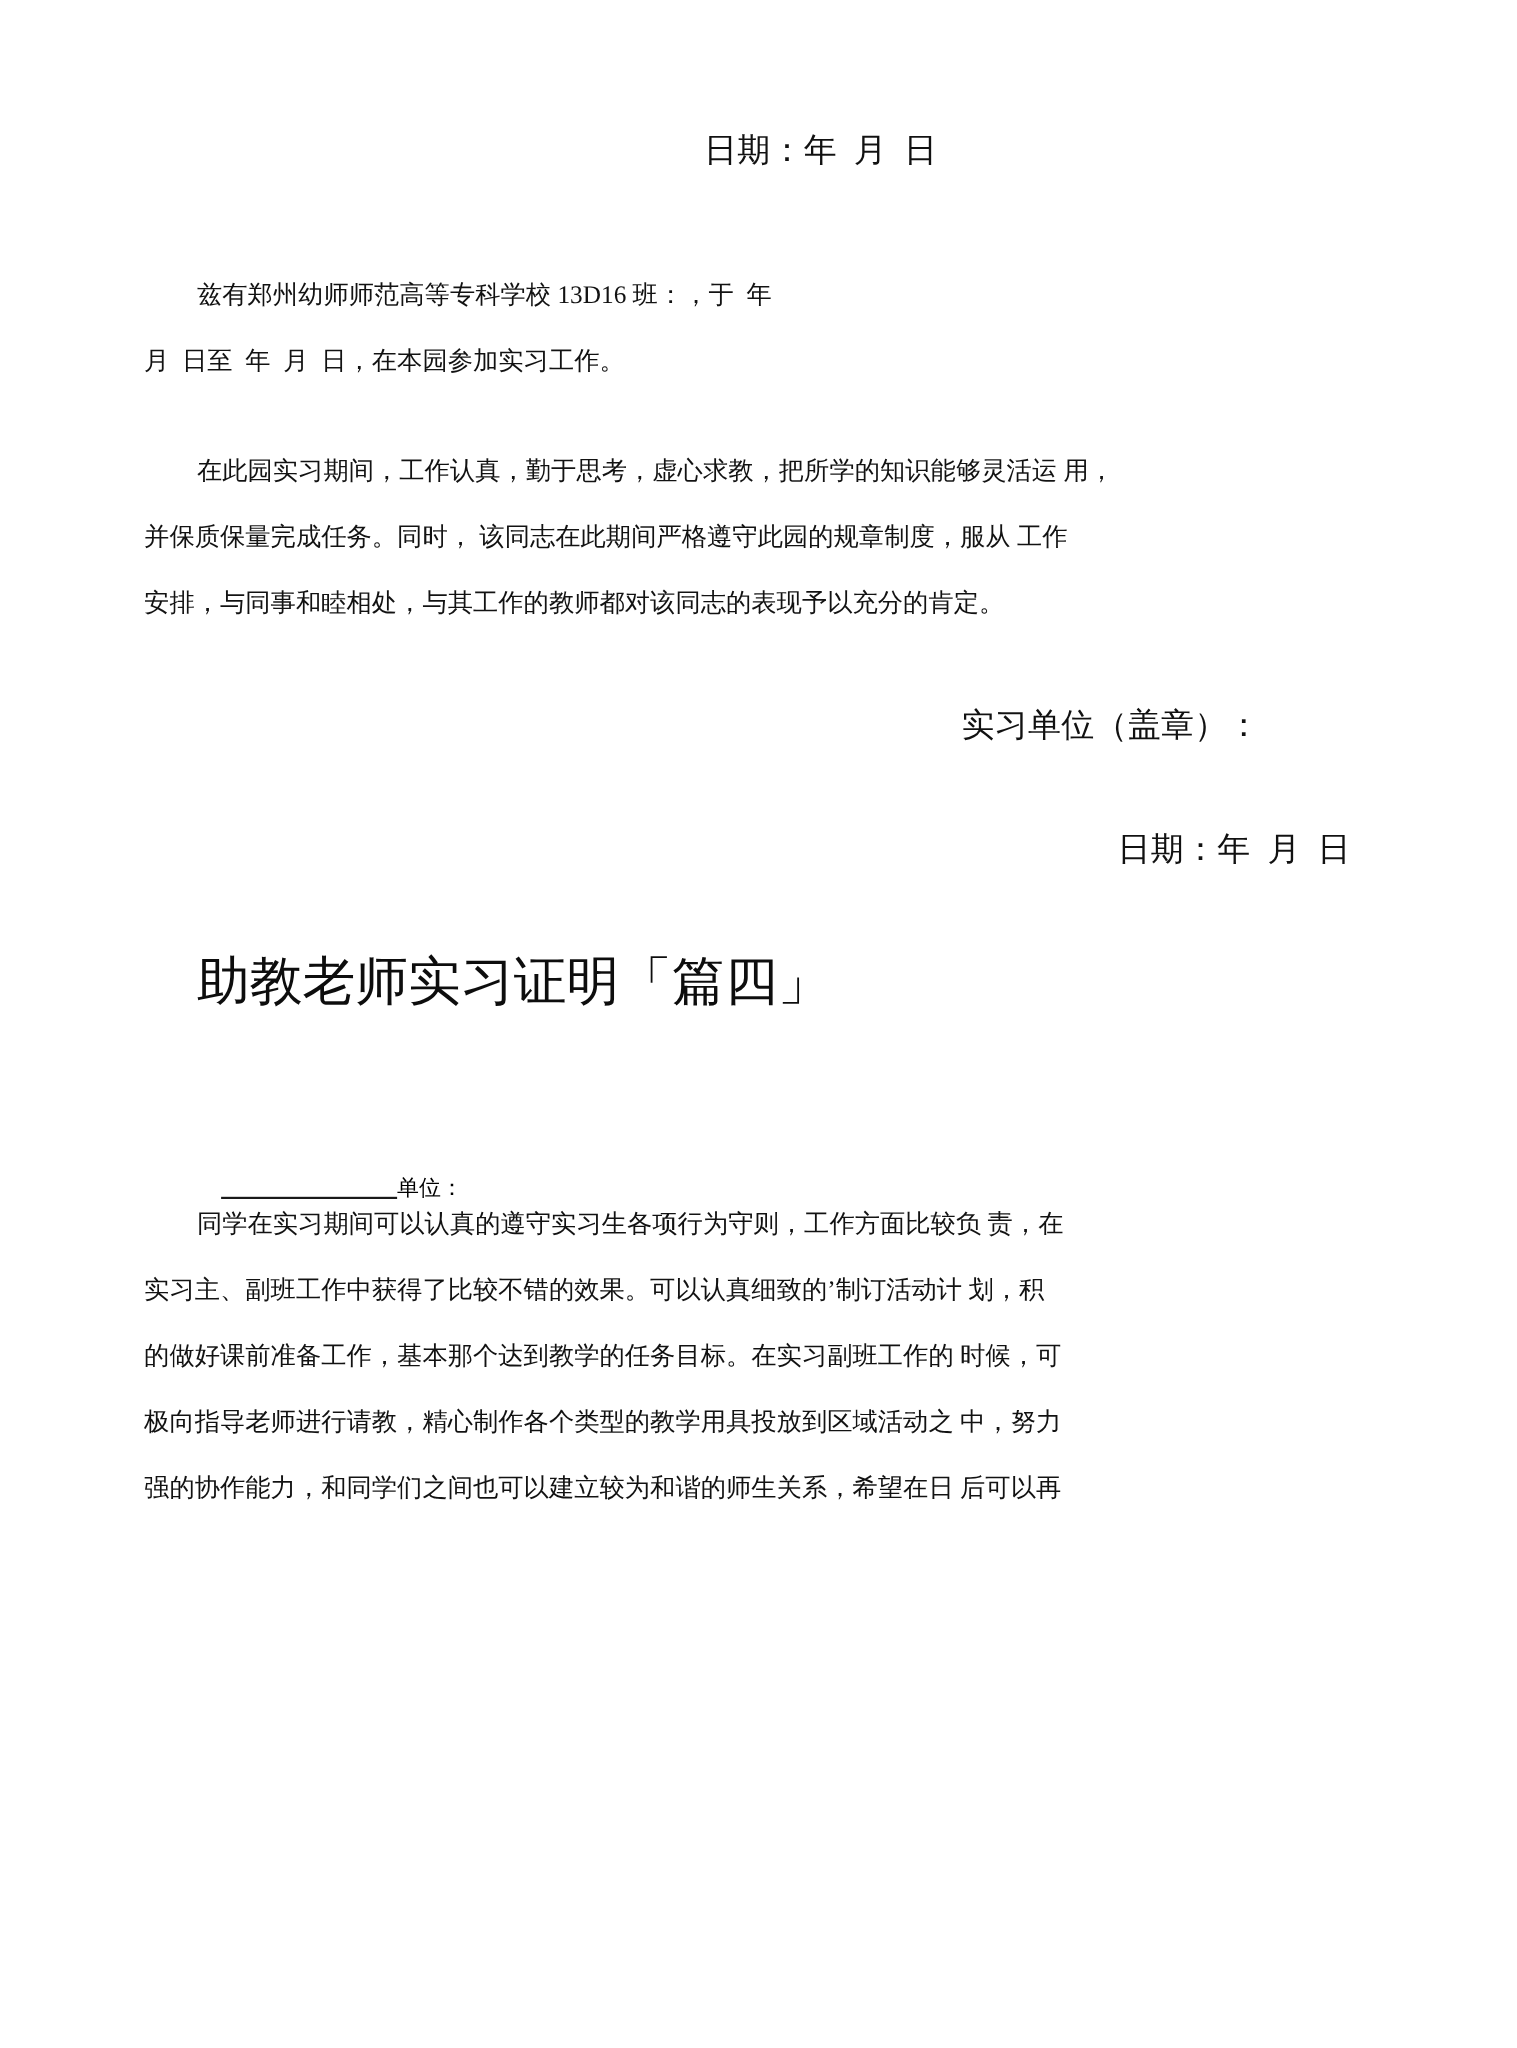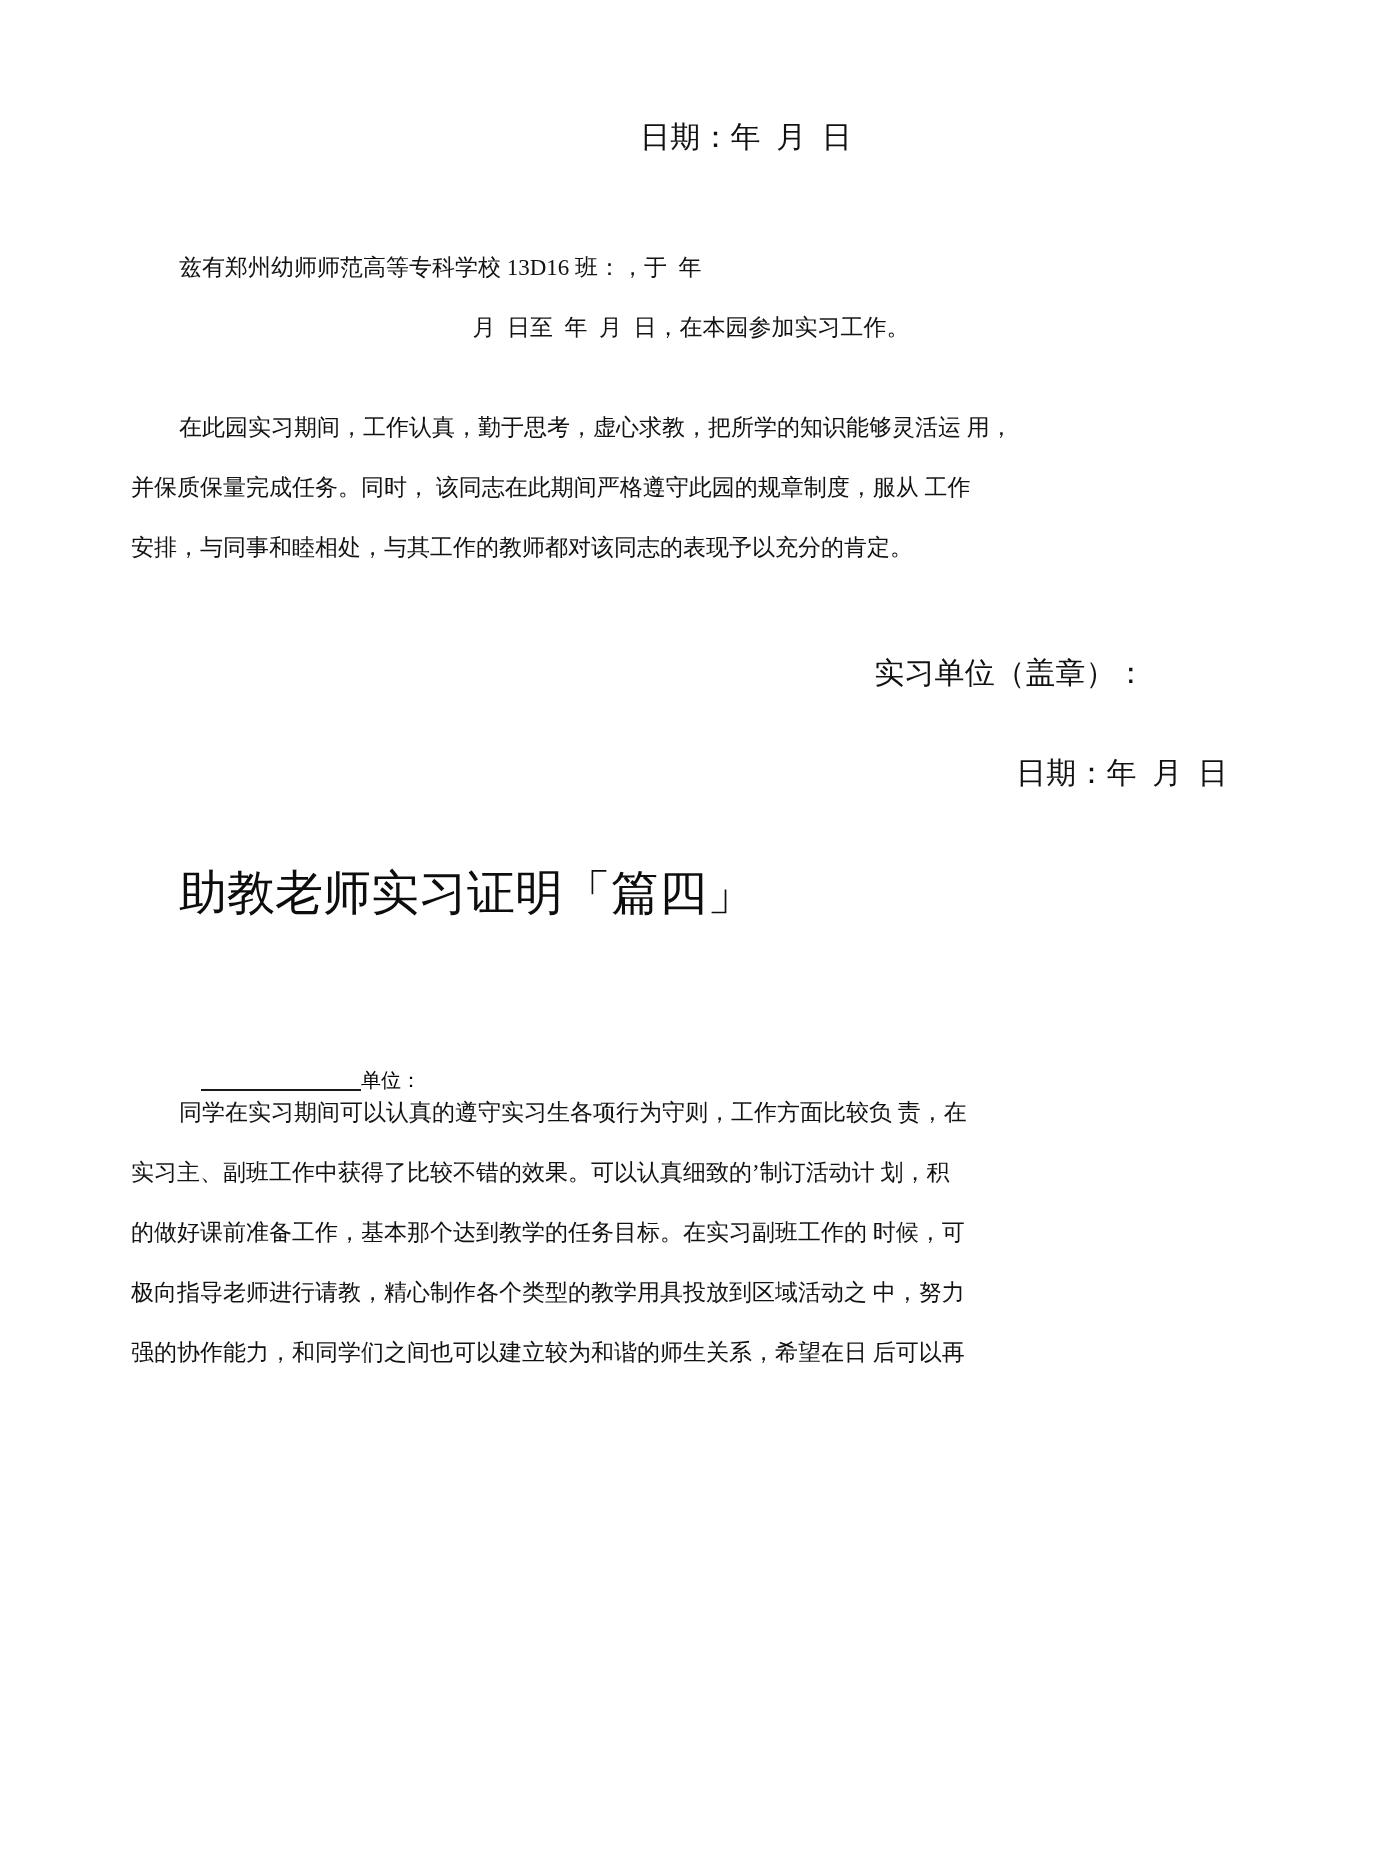--- a/index.html
+++ b/index.html
@@ -53,33 +53,33 @@
     box-sizing: border-box;
   }
 
   .para-cert {
     position: absolute;
     top: 238px;
     left: 0;
     width: 1120px;
   }
   .para-cert .l1 { padding-left: 48px; }
-  .para-cert .l2 { padding-left: 0px; text-align: center; }
+  .para-cert .l2 { padding-left: 0px; }
 
   .para-eval {
     position: absolute;
     top: 398px;
     left: 0;
     width: 1120px;
   }
   .para-eval .l1 { padding-left: 48px; }
 
   .sign-unit {
     position: absolute;
-    top: 643px;
+    top: 630px;
     left: 0;
     width: 1120px;
     text-align: right;
     padding-right: 105px;
     box-sizing: border-box;
   }
 
   .date-bottom {
     position: absolute;
     top: 743px;

